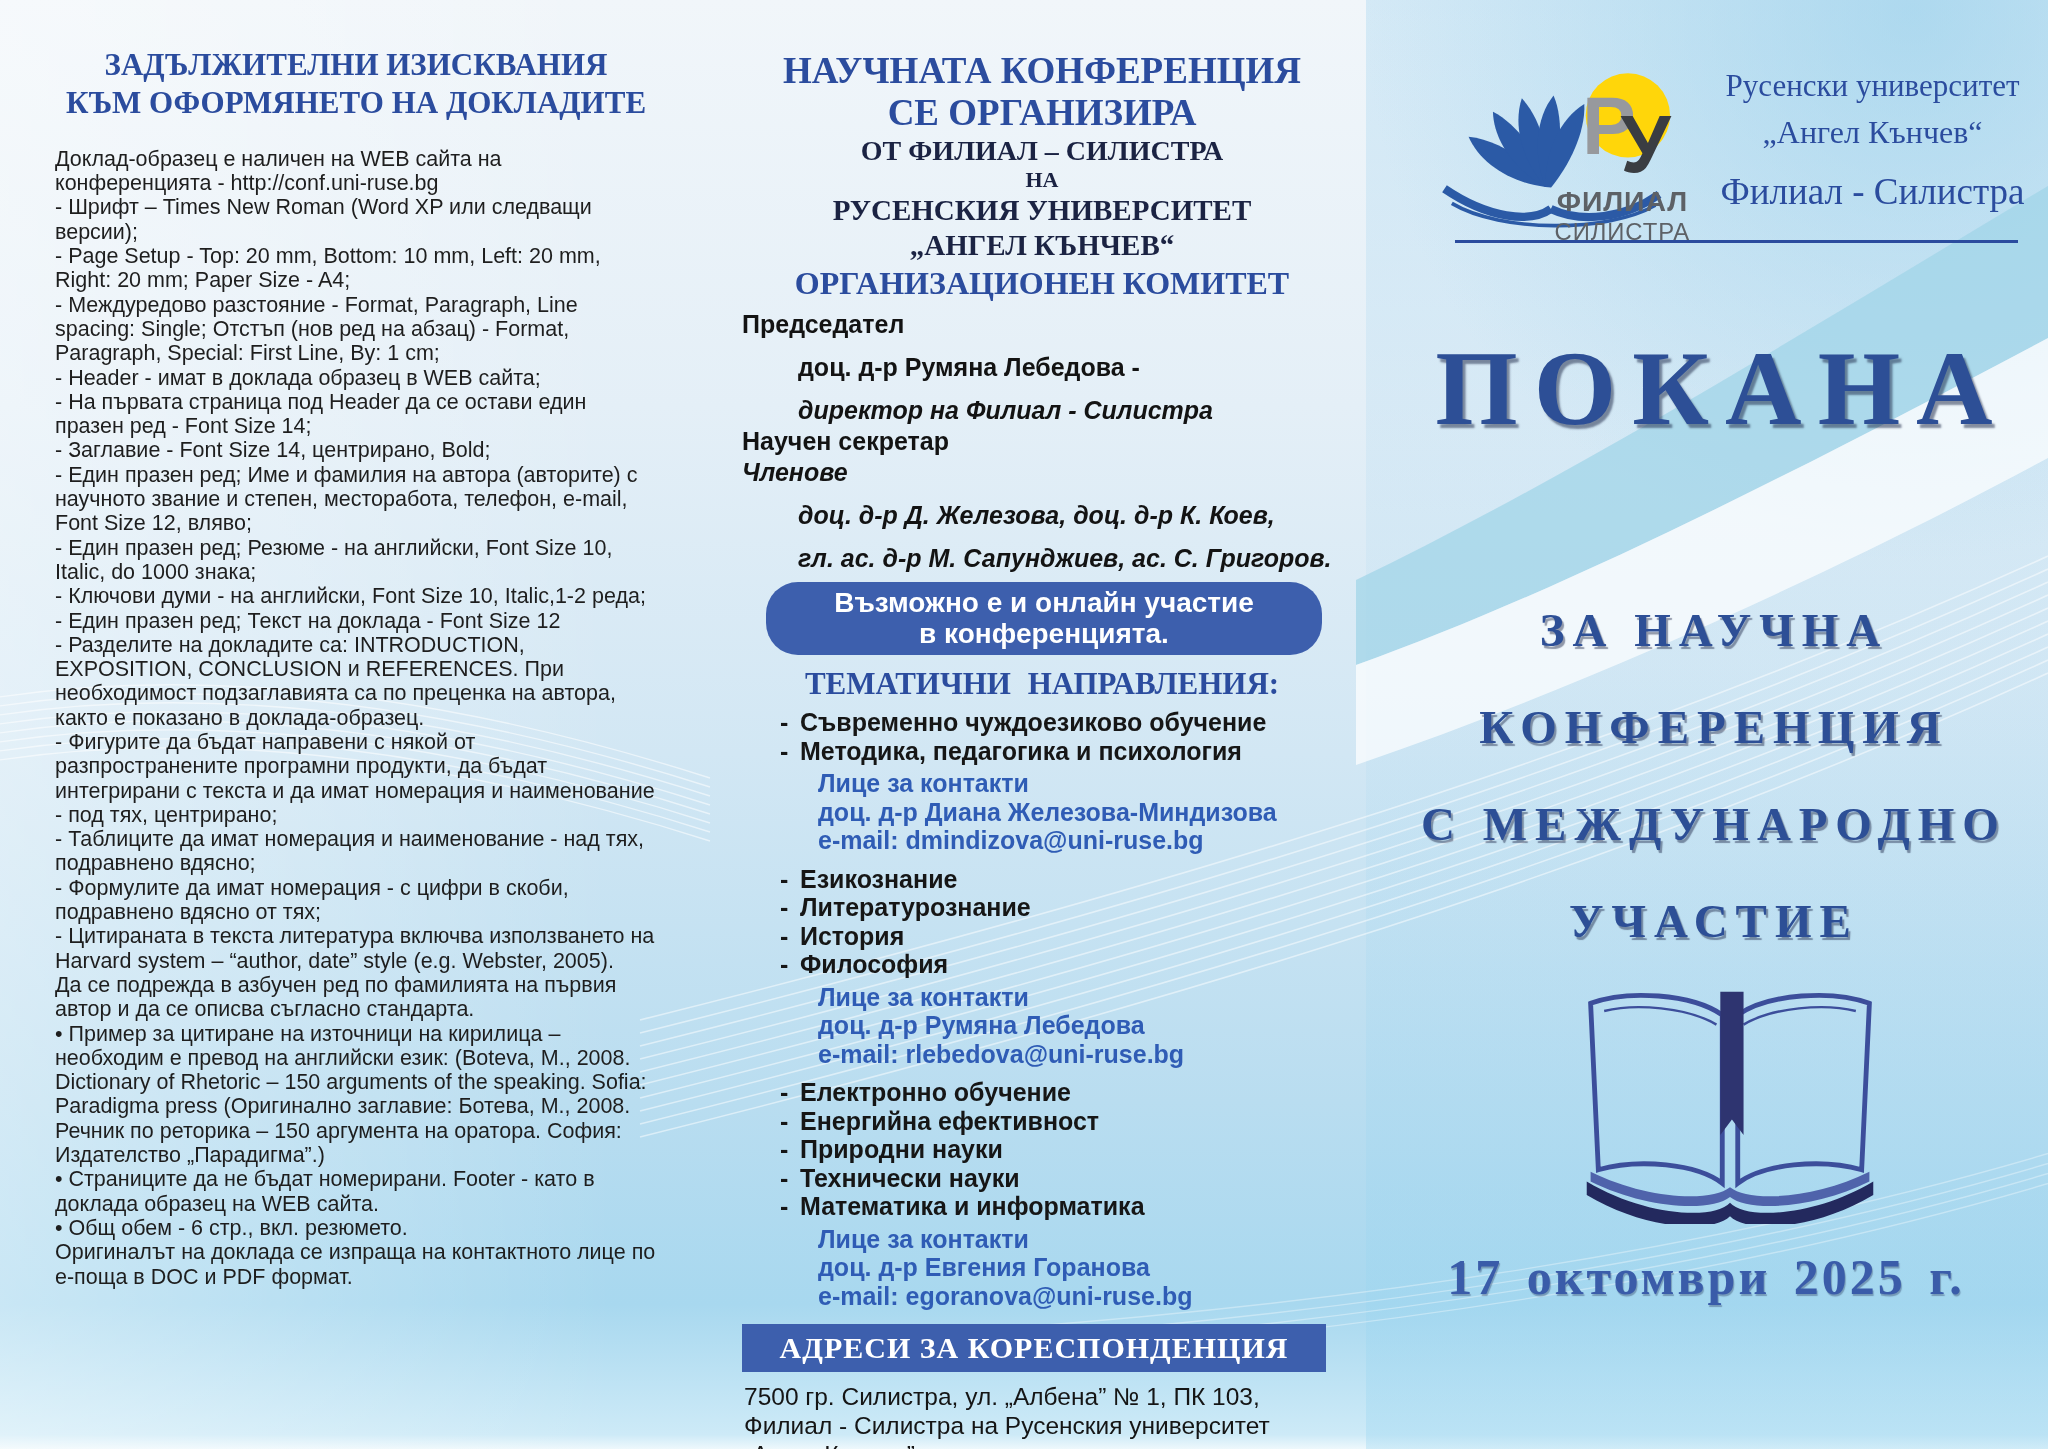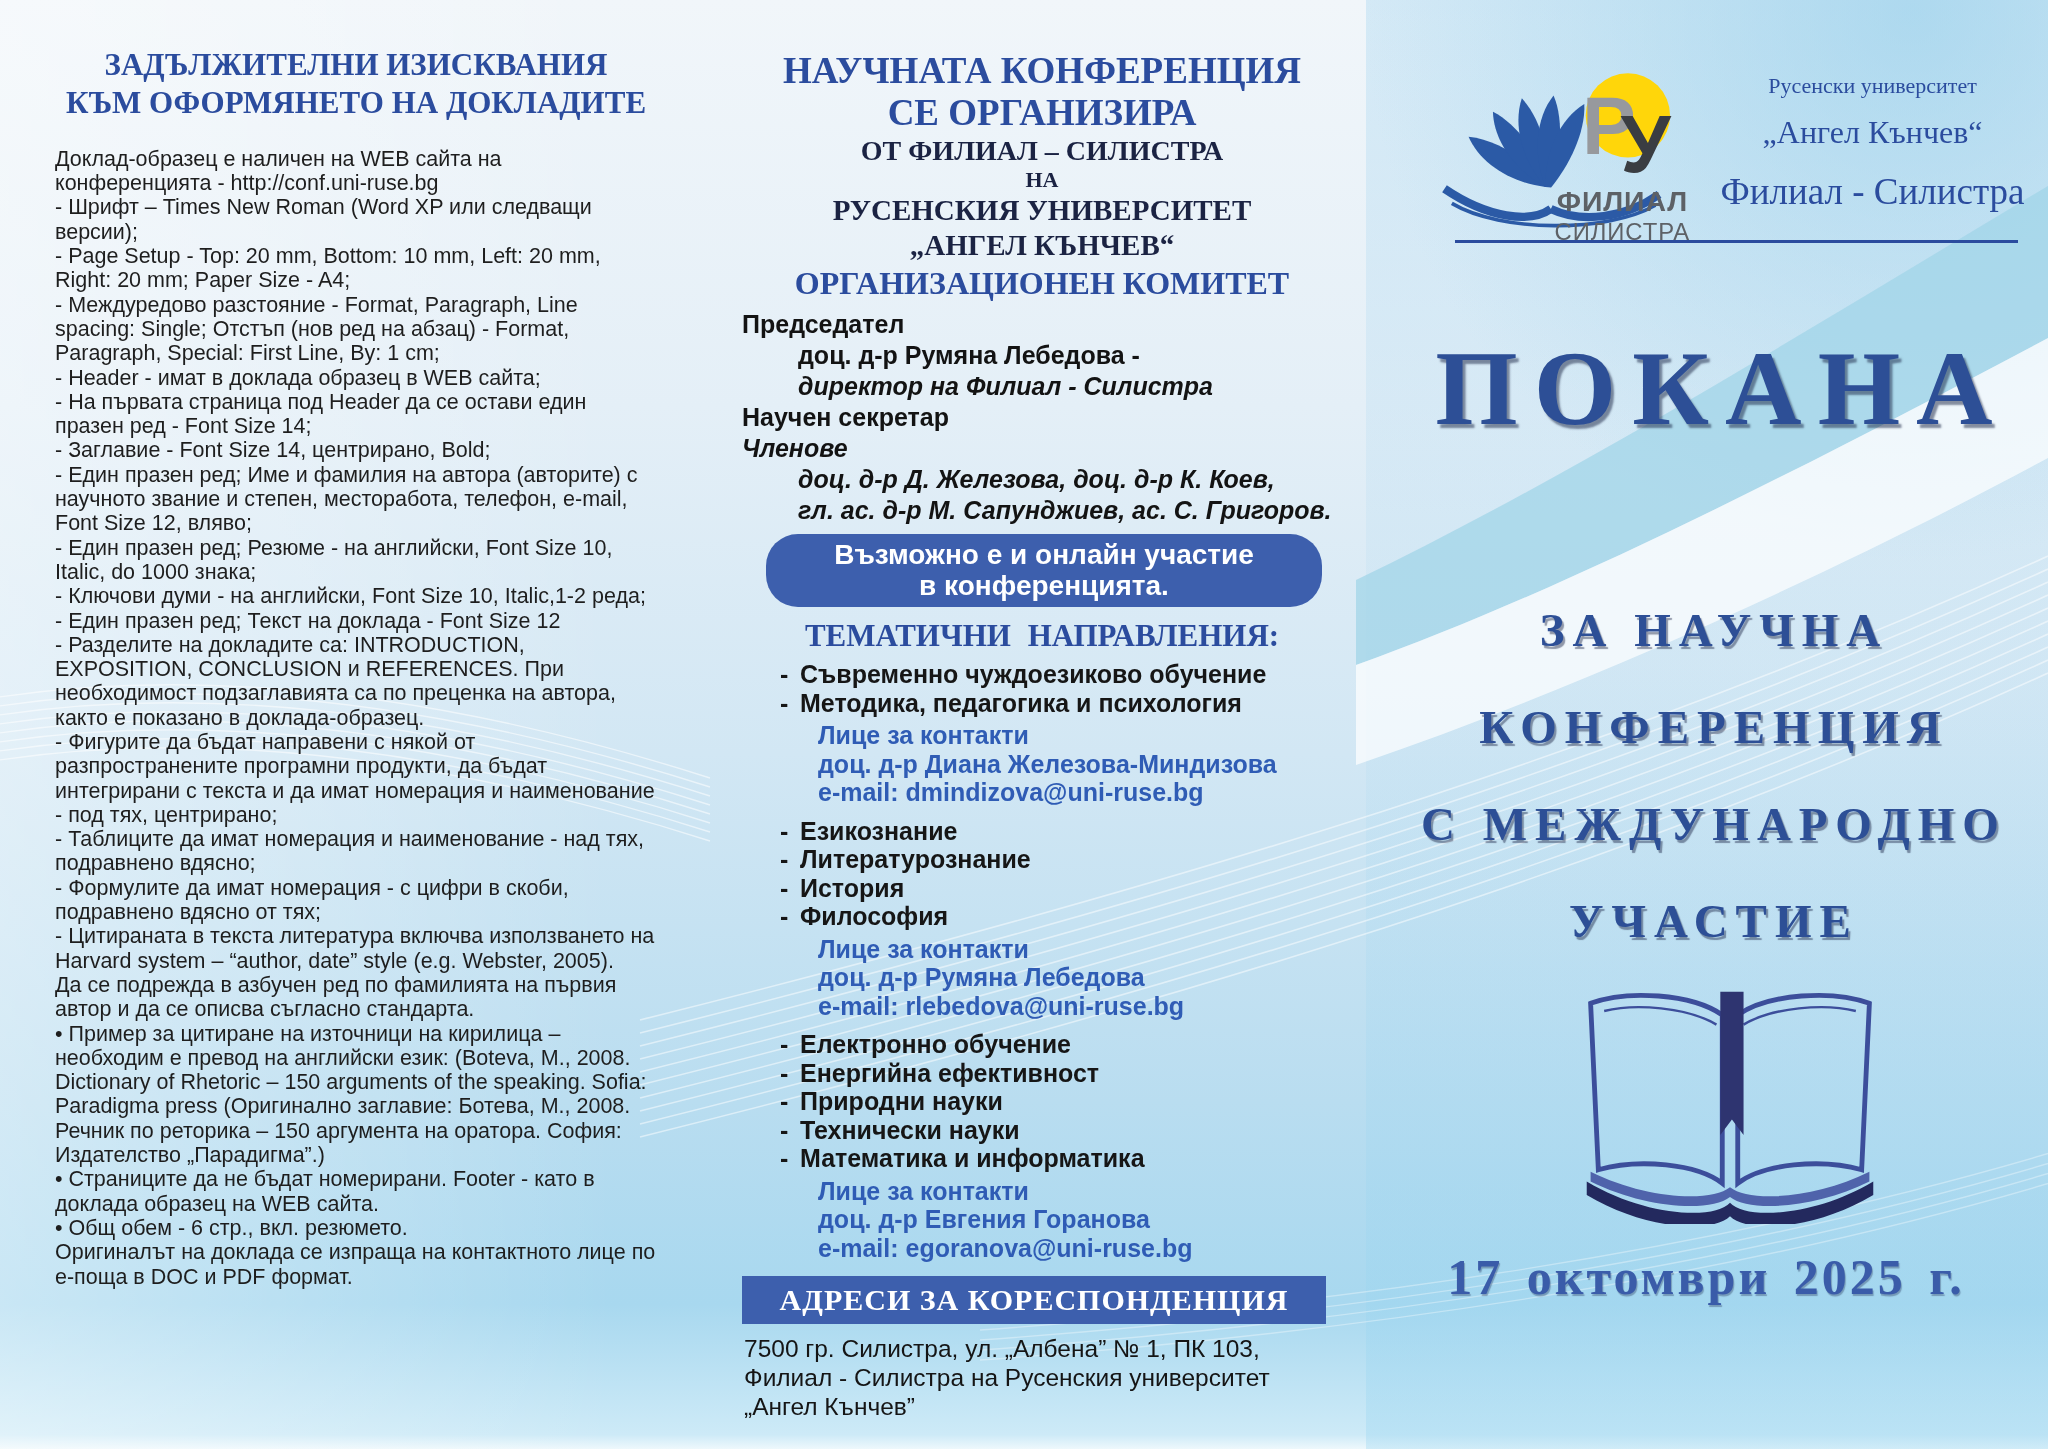--- a/index.html
+++ b/index.html
@@ -24,37 +24,37 @@
 
   
   .mid-panel{left:742px;top:50px;width:600px;}
   .org{text-align:center;font-family:"Liberation Serif",serif;font-weight:bold;}
   .org-l1{font-size:37px;line-height:42px;color:#2b4c9e;}
   .org-l3{font-size:28px;line-height:33px;color:#1b2343;}
   .org-l4{font-size:22px;line-height:26px;color:#1b2343;}
   .org-l5{font-size:29px;line-height:35px;color:#1b2343;}
   .org-l7{font-size:32px;line-height:40px;color:#2b4c9e;}
   .committee{margin-top:6px;font-weight:bold;font-size:25px;line-height:31px;color:#131313;}
-  .c-ind{padding-left:56px;}
+  .c-ind{padding-left:56px;margin-top:12px;}
   .c-it{font-style:italic;}
   .online-banner{margin:8px 0 0 24px;width:556px;background:#3d5fad;color:#ffffff;text-align:center;
     font-weight:bold;font-size:28px;line-height:31px;padding:5px 0 6px;border-radius:32px;}
   .topics-h{font-family:"Liberation Serif",serif;font-weight:bold;font-size:31px;line-height:33px;
     color:#2b4c9e;text-align:center;margin:12px 0 8px;word-spacing:9px;}
   .topic-item{font-weight:bold;font-size:25px;line-height:28.5px;color:#161616;padding-left:58px;position:relative;}
   .topic-item::before{content:"-";position:absolute;left:38px;}
   .contact{padding-left:76px;color:#2f5cb5;font-weight:bold;font-size:25px;line-height:28.5px;margin:4px 0 10px;}
   .addr-banner{margin-top:14px;width:584px;background:#3d5fad;color:#ffffff;text-align:center;
     font-family:"Liberation Serif",serif;font-weight:bold;font-size:30px;line-height:34px;padding:7px 0;letter-spacing:1px;}
   .addr{margin:10px 0 0 2px;font-size:24.5px;line-height:29px;color:#151515;}
 
   
   .logo-row{position:absolute;left:1428px;top:50px;width:600px;display:flex;gap:14px;align-items:flex-start;}
   .uni-text{width:312px;text-align:center;font-family:"Liberation Serif",serif;color:#2b4c9e;}
-  .uni-l1{font-size:22px;line-height:36px;margin-top:18px;}
+  .uni-l1{font-size:31px;line-height:36px;margin-top:18px;}
   .uni-l2{font-size:32px;line-height:36px;margin-top:10px;}
   .uni-l3{font-size:37px;line-height:40px;margin-top:22px;}
   .logo-rule{position:absolute;left:1455px;top:240px;width:563px;height:3px;background:#2b4c9e;}
   .rc{position:absolute;left:1376px;width:660px;text-align:center;font-family:"Liberation Serif",serif;font-weight:bold;}
   .invite{top:336px;font-size:106px;line-height:1;color:#2d4f96;letter-spacing:16px;padding-left:16px;
     text-shadow:3px 4px 2px rgba(24,33,66,.5);}
   .subt{top:582px;font-size:47px;line-height:97px;color:#2d4f96;letter-spacing:8px;padding-left:8px;
     text-shadow:2px 3px 1px rgba(24,33,66,.45);}
   .date{top:1252px;font-size:50px;line-height:1;color:#3a5ca9;letter-spacing:3px;word-spacing:8px;
     text-shadow:1px 2px 1px rgba(30,40,80,.35);}

